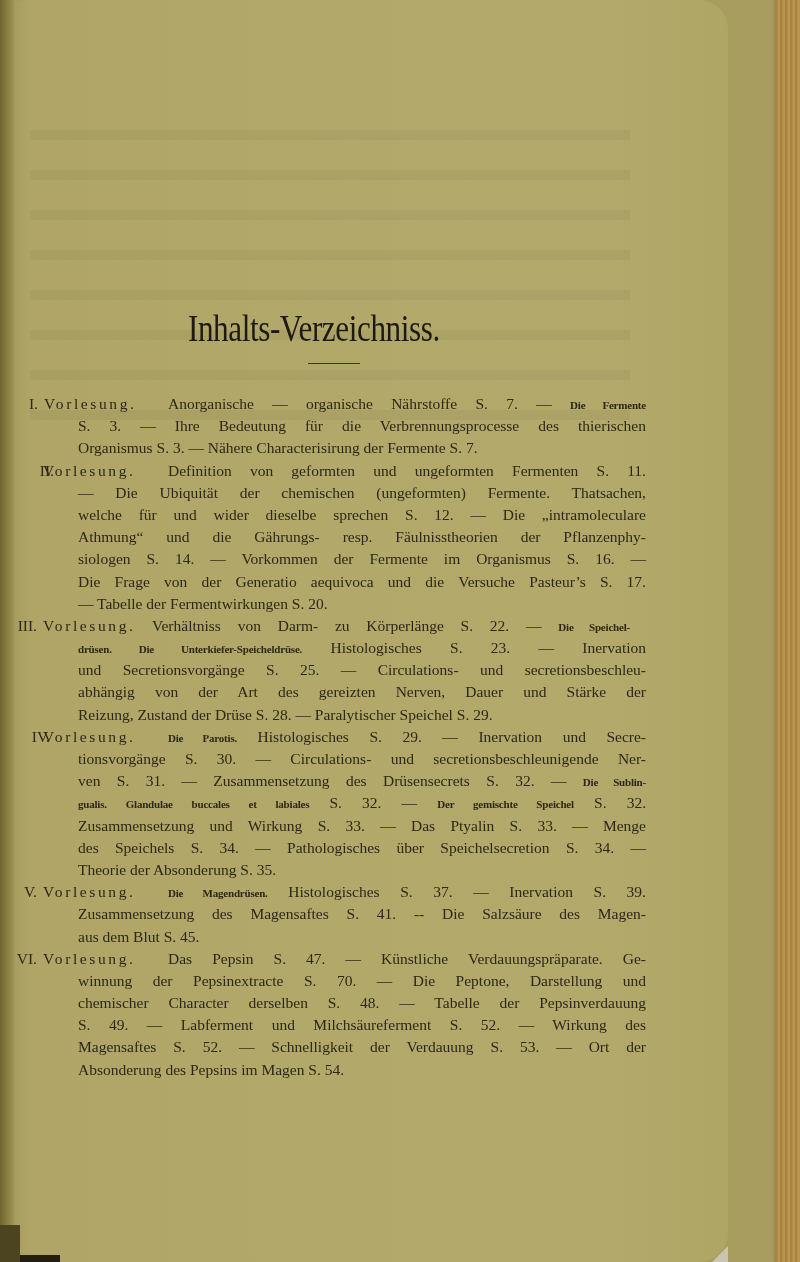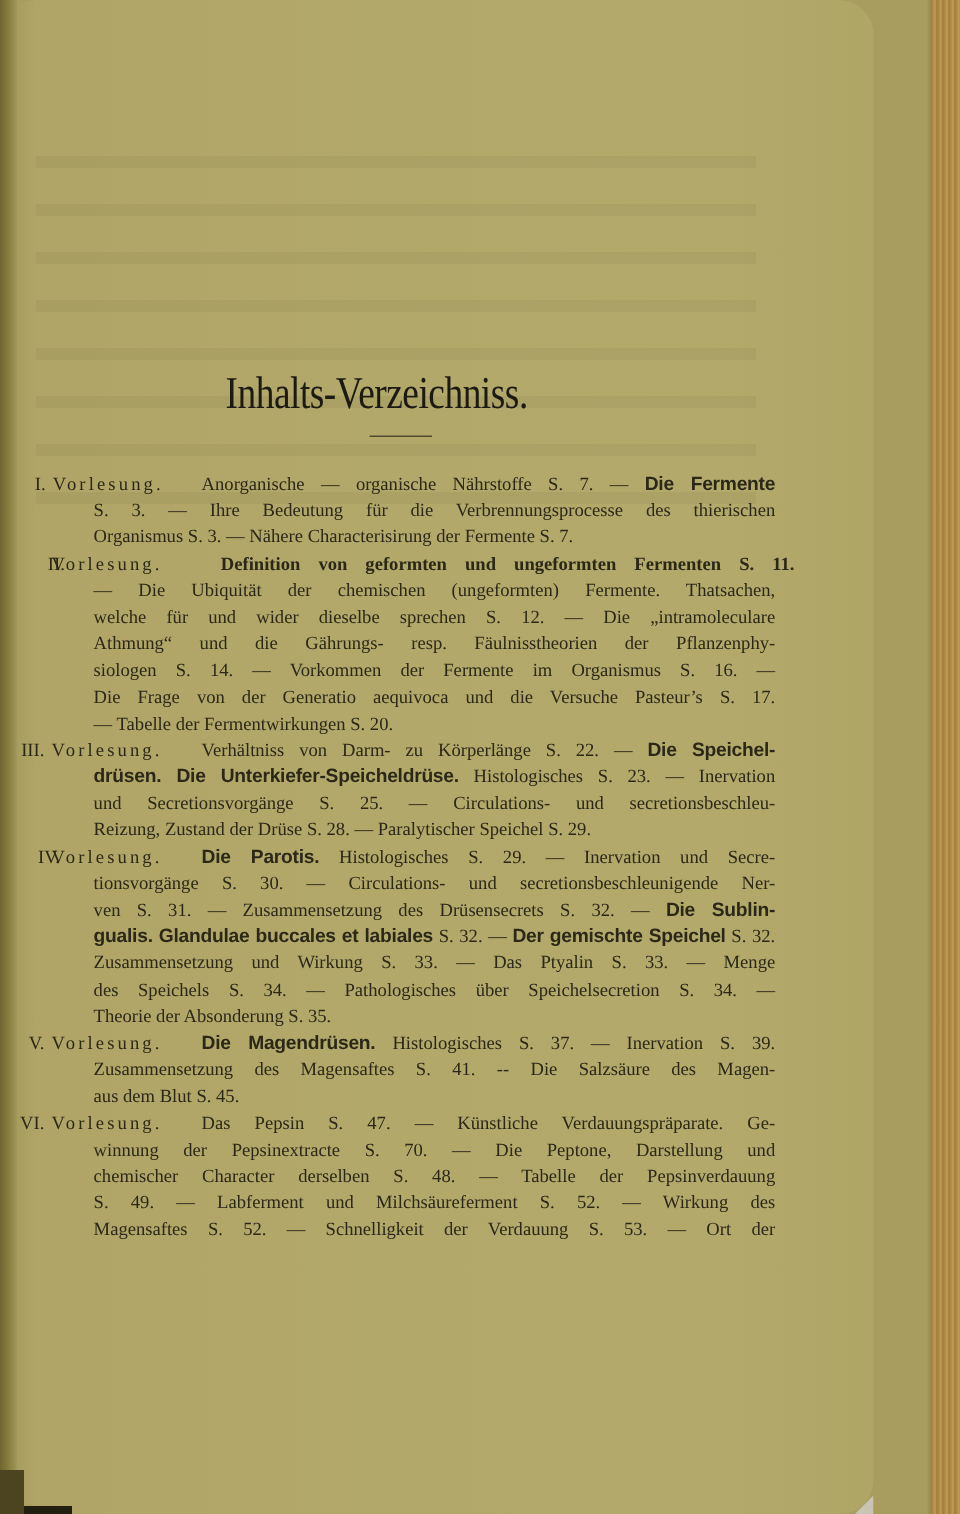--- a/index.html
+++ b/index.html
@@ -118,22 +118,22 @@
   .numeral {
     position: absolute;
     text-align: right;
     width: 34px;
   }
   .label {
     letter-spacing: 2.6px;
   }
   .bold {
     font-weight: bold;
-    font-family: Liberation Sans, sans-serif;
-    font-size: 16px;
+    font-family: Liberation Serif, serif;
+    font-size: 11px;
     letter-spacing: -0.2px;
     margin-top: 44px;
   }
 </style>
 </head>
 <body>
 
 <div class="page">
   <div class="left-edge"></div>
   <div class="left-shadow"></div>
@@ -157,21 +157,21 @@
           <span class="txt"><span>S. 3. — Ihre Bedeutung für die Verbrennungsprocesse des thierischen</span></span>
         </div>
         <div class="line last">
           <span class="txt"><span>Organismus S. 3. — Nähere Characterisirung der Fermente S. 7.</span></span>
         </div>
       </div>
       <div class="entry">
         <div class="line">
           <span class="numeral" style="left: 20px;">II.</span>
           <span class="label" style="position: absolute; left: 43px;">Vorlesung.</span>
-          <span class="txt" style="left: 184px; width: 478px; font-weight: bold;"><span>Definition von geformten und ungeformten Fermenten S. 11.</span></span>
+          <span class="txt" style="left: 168px; width: 478px;"><span>Definition von geformten und ungeformten Fermenten S. 11.</span></span>
         </div>
         <div class="line">
           <span class="txt"><span>— Die Ubiquität der chemischen (ungeformten) Fermente. Thatsachen,</span></span>
         </div>
         <div class="line">
           <span class="txt"><span>welche für und wider dieselbe sprechen S. 12. — Die „intramoleculare</span></span>
         </div>
         <div class="line">
           <span class="txt"><span>Athmung“ und die Gährungs- resp. Fäulnisstheorien der Pflanzenphy-</span></span>
         </div>
@@ -182,28 +182,31 @@
           <span class="txt"><span>Die Frage von der Generatio aequivoca und die Versuche Pasteur’s S. 17.</span></span>
         </div>
         <div class="line last">
           <span class="txt"><span>— Tabelle der Fermentwirkungen S. 20.</span></span>
         </div>
       </div>
       <div class="entry">
         <div class="line">
           <span class="numeral" style="left: 3px;">III.</span>
           <span class="label" style="position: absolute; left: 43px;">Vorlesung.</span>
-          <span class="txt" style="left: 168px; width: 478px;"><span>Verhältniss von Darm- zu Körperlänge S. 22. — </span><span class="bold">Die Speichel-</span></span>
+          <span class="txt" style="left: 152px; width: 478px;"><span>Verhältniss von Darm- zu Körperlänge S. 22. — </span><span class="bold">Die Speichel-</span></span>
         </div>
         <div class="line">
           <span class="txt"><span class="bold">drüsen. Die Unterkiefer-Speicheldrüse.</span><span> Histologisches S. 23. — Inervation</span></span>
         </div>
         <div class="line">
           <span class="txt"><span>und Secretionsvorgänge S. 25. — Circulations- und secretionsbeschleu-</span></span>
         </div>
+        <div class="line">
+          <span class="txt"><span>abhängig von der Art des gereizten Nerven, Dauer und Stärke der</span></span>
+        </div>
         <div class="line last">
           <span class="txt"><span>Reizung, Zustand der Drüse S. 28. — Paralytischer Speichel S. 29.</span></span>
         </div>
       </div>
       <div class="entry">
         <div class="line">
           <span class="numeral" style="left: 16px; text-align: right;">IV.</span>
           <span class="label" style="position: absolute; left: 43px;">Vorlesung.</span>
           <span class="txt" style="left: 168px; width: 478px;"><span class="bold">Die Parotis.</span><span> Histologisches S. 29. — Inervation und Secre-</span></span>
         </div>
@@ -249,16 +252,19 @@
           <span class="txt"><span>winnung der Pepsinextracte S. 70. — Die Peptone, Darstellung und</span></span>
         </div>
         <div class="line">
           <span class="txt"><span>chemischer Character derselben S. 48. — Tabelle der Pepsinverdauung</span></span>
         </div>
         <div class="line">
           <span class="txt"><span>S. 49. — Labferment und Milchsäureferment S. 52. — Wirkung des</span></span>
         </div>
         <div class="line">
           <span class="txt"><span>Magensaftes S. 52. — Schnelligkeit der Verdauung S. 53. — Ort der</span></span>
+        </div>
+        <div class="line last">
+          <span class="txt"><span>Absonderung des Pepsins im Magen S. 54.</span></span>
         </div>
       </div>
     </div>
 </div>
 
 </body></html>

